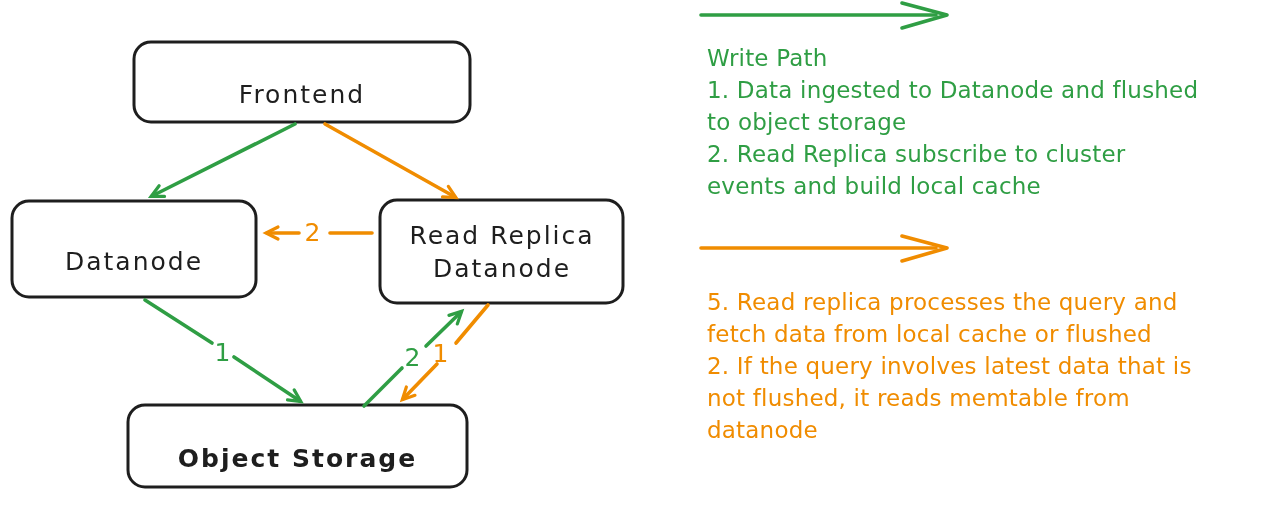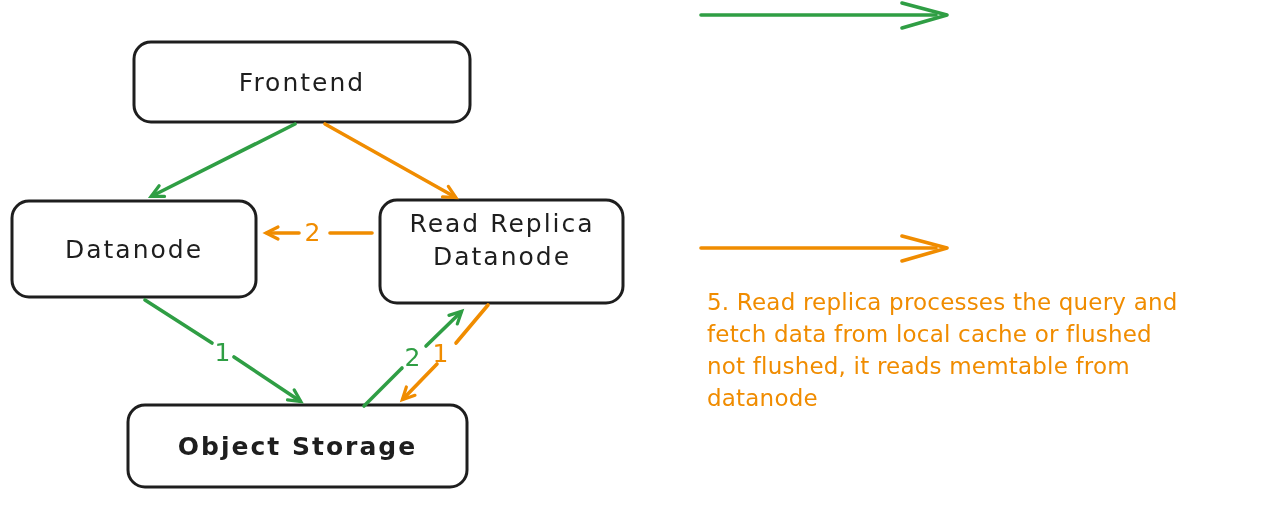--- a/index.html
+++ b/index.html
@@ -9,21 +9,21 @@
   }
   .layer { position:absolute; left:0; top:0; }
   
   .node-box { fill:#ffffff; stroke:#1e1e1e; stroke-width:3; }
   .arrow   { fill:none; stroke-width:3.6; stroke-linecap:round; }
   .sg { stroke:#2f9e44; }
   .so { stroke:#f08c00; }
   .node-label {
     position:absolute; display:flex; align-items:center; justify-content:center;
     text-align:center; color:#1e1e1e; font-size:25px; line-height:33px;
-    letter-spacing:2px; pointer-events:none;
+    letter-spacing:2px; pointer-events:none;margin-top:12px;
   }
   .edge-num {
     position:absolute; transform:translate(-50%,-50%);
     font-size:25px; font-weight:500; letter-spacing:1px;
   }
   .tg { color:#2f9e44; }
   .to { color:#f08c00; }
   .legend-block { position:absolute; left:707px; width:560px; }
   .legend-line { font-size:23px; line-height:32px; letter-spacing:0.2px; white-space:nowrap; }
   .legend-write { top:42px; }
@@ -70,21 +70,29 @@
   <div class="node-label" style="left:134px; top:42px; width:336px; height:80px;">Frontend</div>
   <div class="node-label" style="left:12px; top:201px; width:244px; height:96px;">Datanode</div>
   <div class="node-label" style="left:397px; top:188px; width:210px; height:103px;">Read Replica Datanode</div>
   <div class="node-label" style="left:128px; top:405px; width:339px; height:82px;font-weight:bold;">Object Storage</div>
 
   <div class="edge-num to" style="left:313px; top:232px;">2</div>
   <div class="edge-num tg" style="left:223px; top:352px;">1</div>
   <div class="edge-num tg" style="left:413px; top:357px;">2</div>
   <div class="edge-num to" style="left:441px; top:353px;">1</div>
 
+  <div class="legend-block legend-write tg">
+    <div class="legend-line">Write Path</div>
+    <div class="legend-line">1. Data ingested to Datanode and flushed</div>
+    <div class="legend-line">to object storage</div>
+    <div class="legend-line">2. Read Replica subscribe to cluster</div>
+    <div class="legend-line">events and build local cache</div>
+  </div>
 
   <div class="legend-block legend-read to">
     <div class="legend-line">5. Read replica processes the query and</div>
     <div class="legend-line">fetch data from local cache or flushed</div>
+    <div class="legend-line">2. If the query involves latest data that is</div>
     <div class="legend-line">not flushed, it reads memtable from</div>
     <div class="legend-line">datanode</div>
   </div>
 
 </div>
 
 </body></html>

